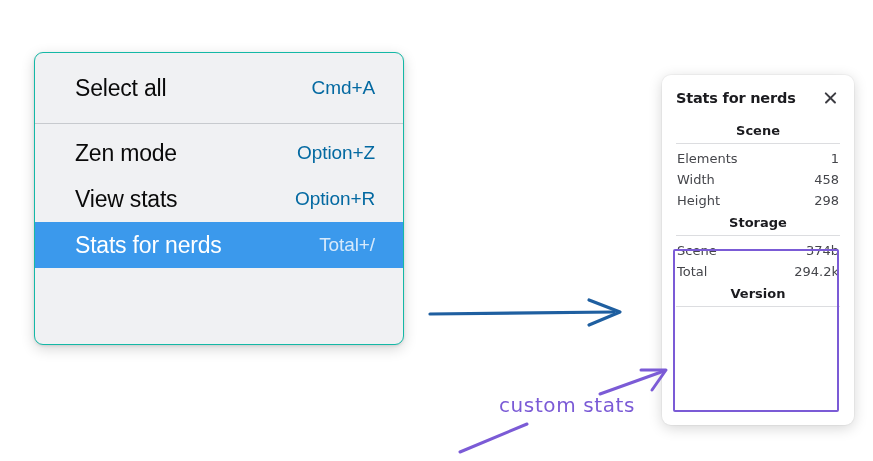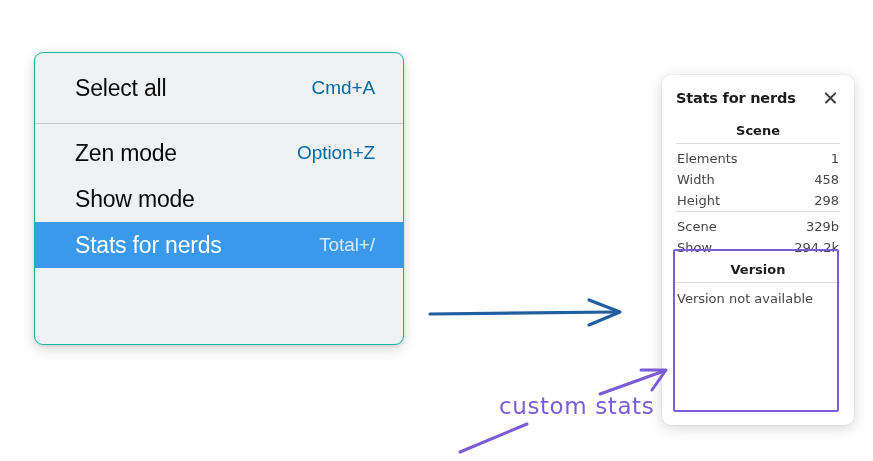--- a/index.html
+++ b/index.html
@@ -79,21 +79,21 @@
     position:absolute;left:673px;top:249px;width:166px;height:163px;
     border:2.5px solid #7b5bd6;border-radius:2px;
     box-sizing:border-box;pointer-events:none;
   }
 
   
   #blue-arrow,#purple-arrows{position:absolute;left:0;top:0;pointer-events:none;}
   #annotation-text{
     position:absolute;left:499px;top:393px;
     font-family:"DejaVu Sans",sans-serif;
-    font-size:23px;color:#7b5bd6;letter-spacing:0.6px;
+    font-size:20px;color:#7b5bd6;letter-spacing:0.6px;
     white-space:nowrap;
   }
 </style>
 </head>
 <body>
 
 <div id="context-menu">
 
   <div class="menu-group group-top">
     <div class="menu-item">
@@ -103,21 +103,22 @@
   </div>
 
   <div class="menu-sep"></div>
 
   <div class="menu-group">
     <div class="menu-item">
       <span class="mi-label">Zen mode</span>
       <span class="mi-shortcut">Option+Z</span>
     </div>
     <div class="menu-item">
-      <span class="mi-label">Show mode</span>
+      <span class="mi-label">View stats</span>
+      <span class="mi-shortcut">Option+R</span>
     </div>
     <div class="menu-item selected">
       <span class="mi-label">Stats for nerds</span>
       <span class="mi-shortcut">Total+/</span>
     </div>
   </div>
 </div>
 
 <div id="stats-panel">
 
@@ -134,33 +135,33 @@
   </div>
   <div class="sp-row">
     <span class="sp-lbl">Width</span>
     <span class="sp-val">458</span>
   </div>
   <div class="sp-row">
     <span class="sp-lbl">Height</span>
     <span class="sp-val">298</span>
   </div>
 
+  <div class="sp-section-title">Storage</div>
   <div class="sp-divider"></div>
   <div class="sp-row">
     <span class="sp-lbl">Scene</span>
-    <span class="sp-val">329b</span>
+    <span class="sp-val">374b</span>
   </div>
   <div class="sp-row">
-    <span class="sp-lbl">Show</span>
+    <span class="sp-lbl">Total</span>
     <span class="sp-val">294.2k</span>
   </div>
 
   <div class="sp-section-title">Version</div>
   <div class="sp-divider"></div>
-  <div class="sp-note">Version not available</div>
 </div>
 
 <div id="custom-stats-highlight"></div>
 
 <svg id="blue-arrow" width="873" height="461">
   <line x1="430" y1="314" x2="614" y2="312" stroke="#1f5fa0" stroke-width="3.2" stroke-linecap="round"></line>
   <polyline points="589,300 620,312 589,325" fill="none" stroke="#1f5fa0" stroke-width="3.2" stroke-linecap="round" stroke-linejoin="round"></polyline>
 </svg>
 
 <svg id="purple-arrows" width="873" height="461">

